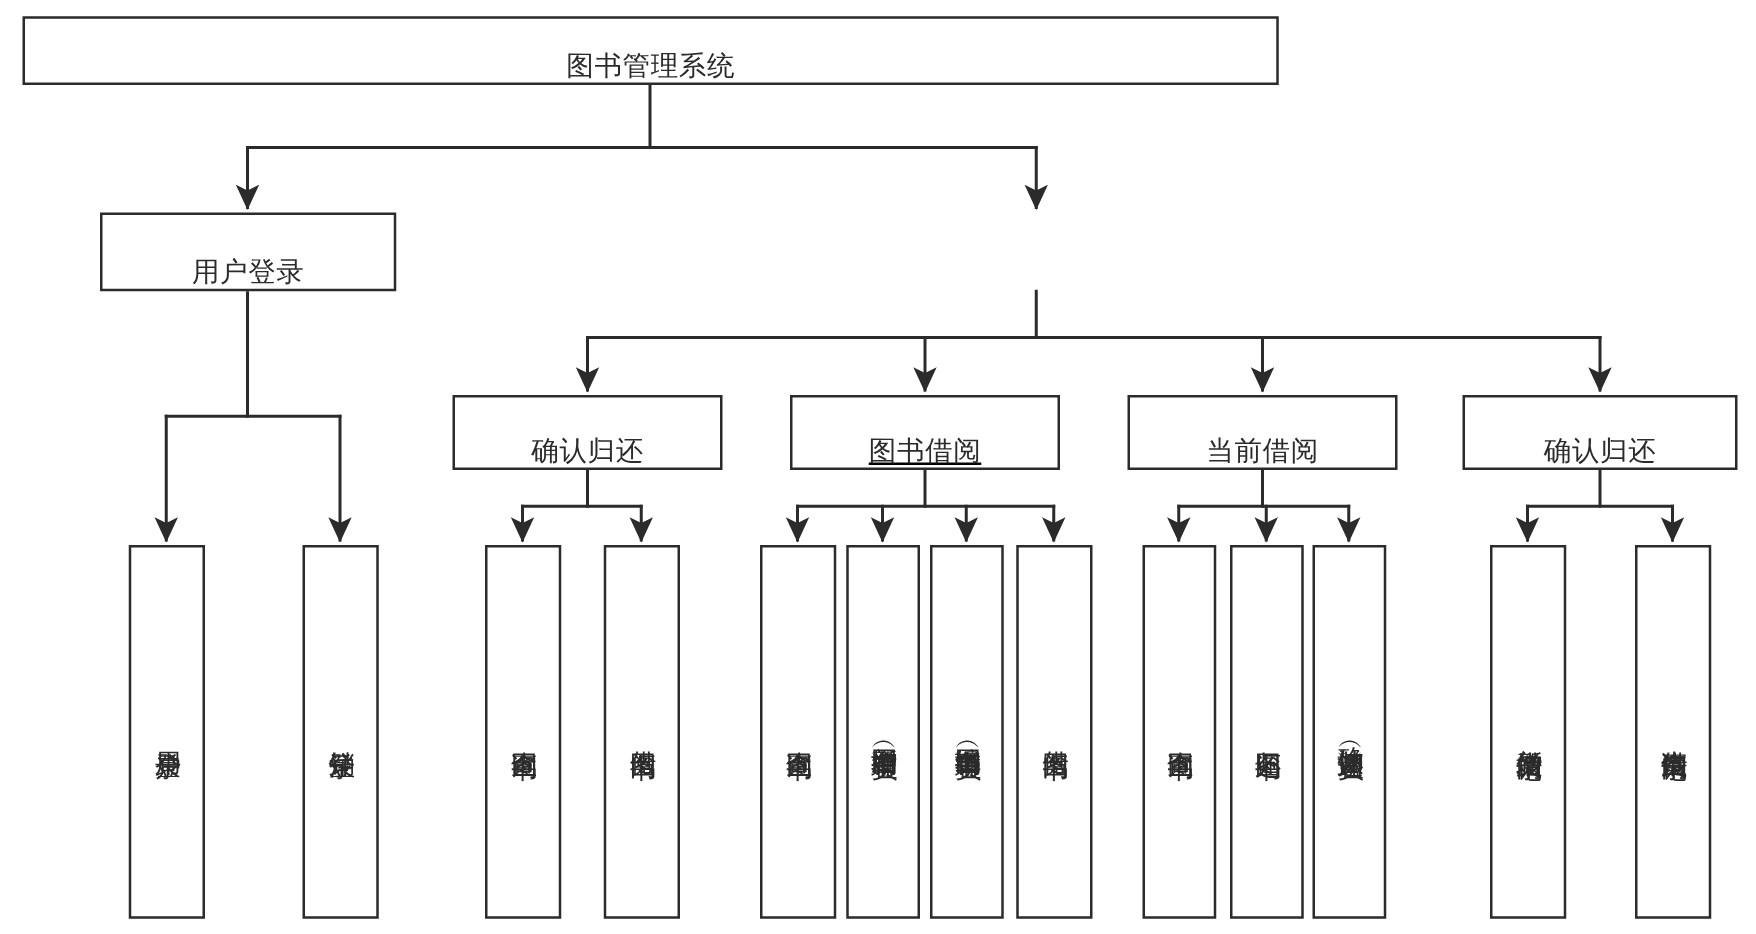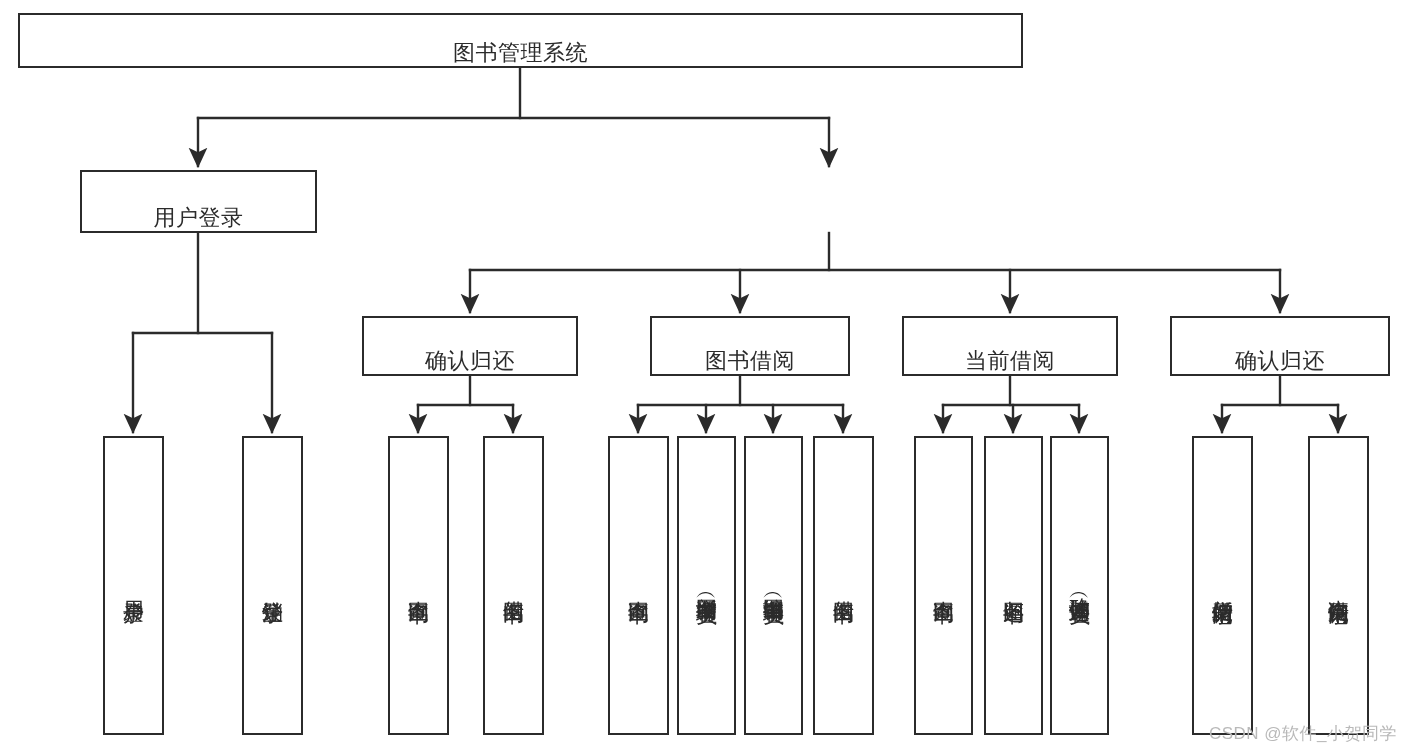--- a/index.html
+++ b/index.html
@@ -130,21 +130,21 @@
     <span class="node-label">图书管理系统</span>
   </div>
 
   <div class="node" style="left:80px; top:170px; width:237px; height:63px;">
     <span class="node-label">用户登录</span>
   </div>
 
   <div class="node" style="left:362px; top:316px; width:216px; height:60px;">
     <span class="node-label">确认归还</span>
   </div>
-  <div class="node" style="left:650px; top:316px; width:200px; height:60px;">
+  <div class="node" style="left:632px; top:316px; width:216px; height:60px;text-decoration:underline;">
     <span class="node-label">图书借阅</span>
   </div>
   <div class="node" style="left:902px; top:316px; width:216px; height:60px;">
     <span class="node-label">当前借阅</span>
   </div>
   <div class="node" style="left:1170px; top:316px; width:220px; height:60px;">
     <span class="node-label">确认归还</span>
   </div>
 
   <div class="node leaf" style="left:103px; top:436px; width:61px; height:299px;">
@@ -180,15 +180,14 @@
   <div class="node leaf" style="left:1050px; top:436px; width:59px; height:299px;">
     <span class="node-label">确认归还（管理员）</span>
   </div>
   <div class="node leaf" style="left:1192px; top:436px; width:61px; height:299px;">
     <span class="node-label">新增借阅记录</span>
   </div>
   <div class="node leaf" style="left:1308px; top:436px; width:61px; height:299px;">
     <span class="node-label">查询借阅记录</span>
   </div>
 
-  <div id="watermark">CSDN @软件_小贺同学</div>
 
 </div>
 
 </body></html>

